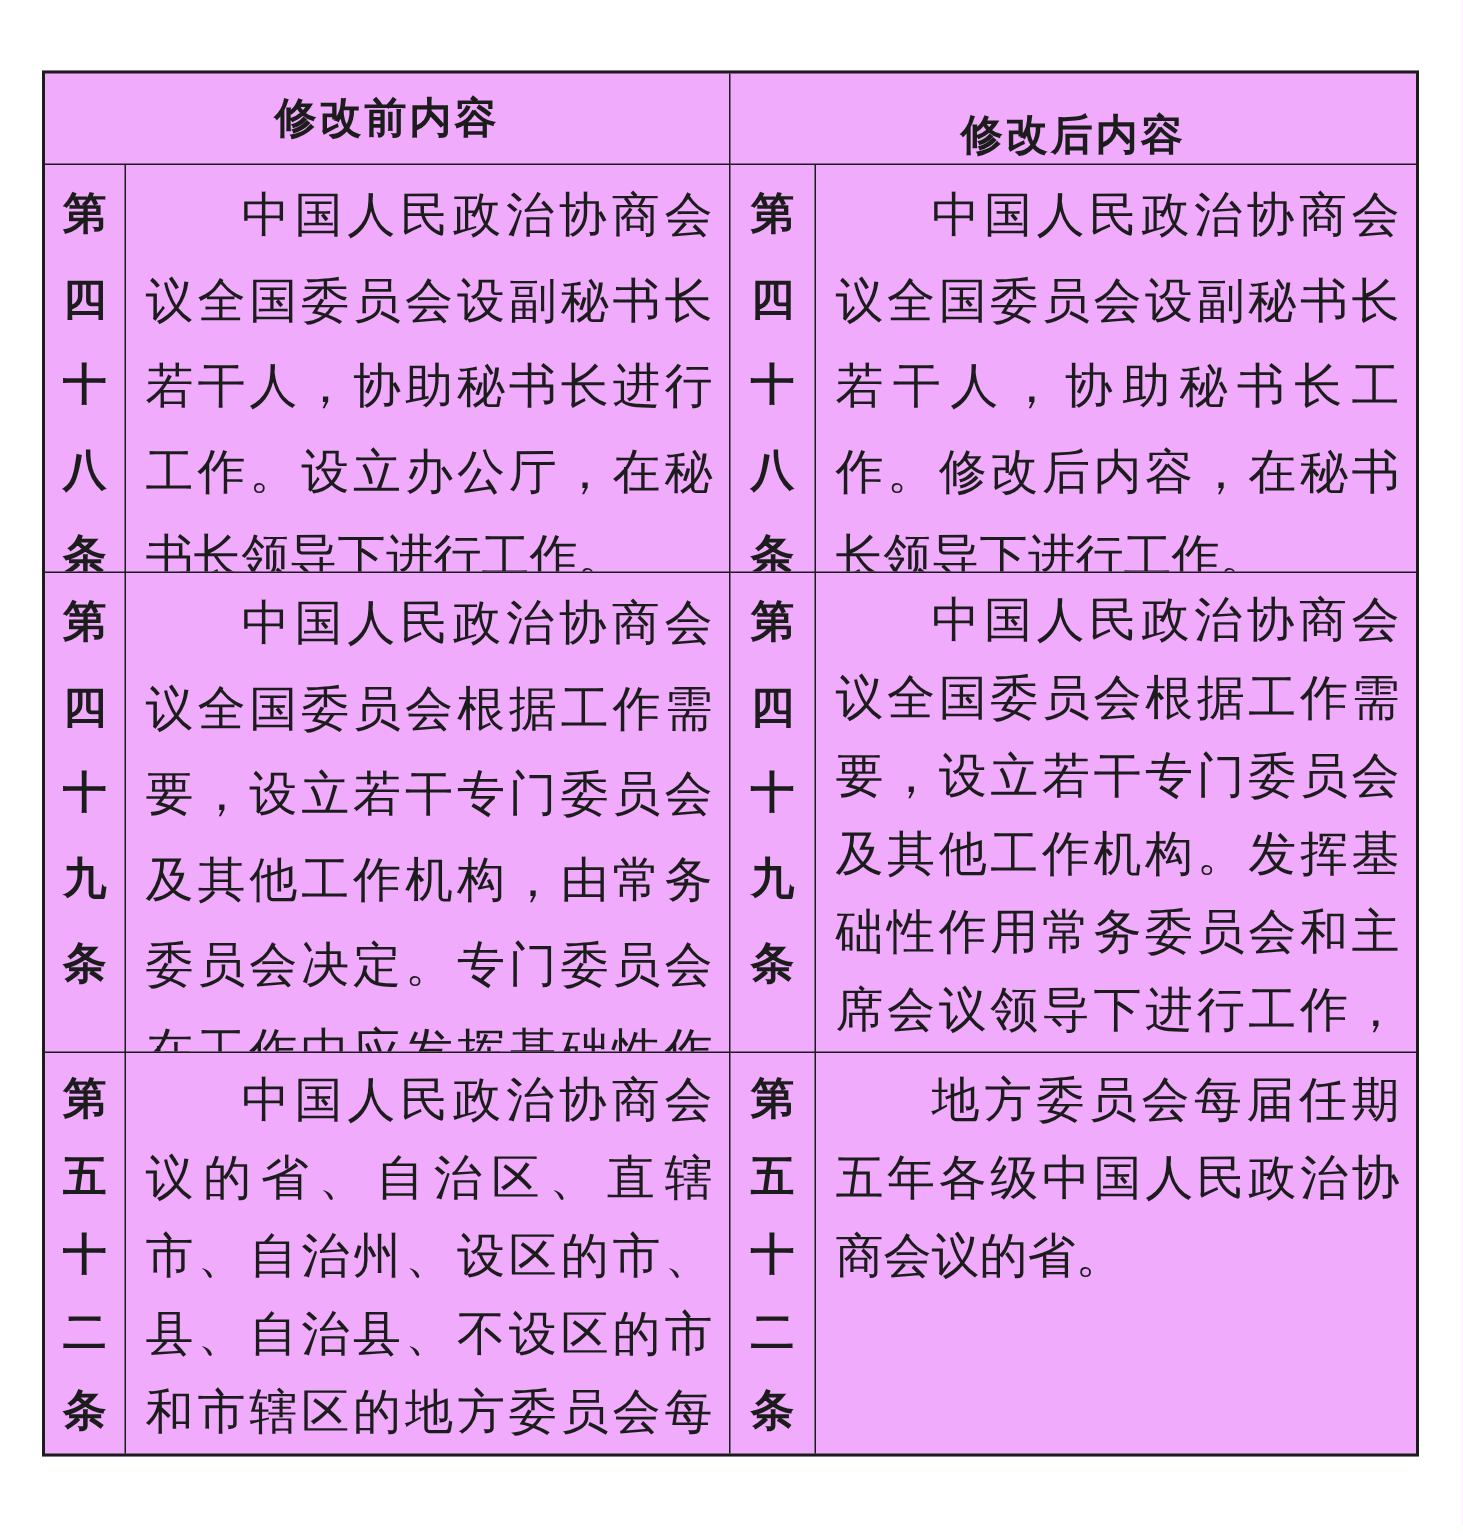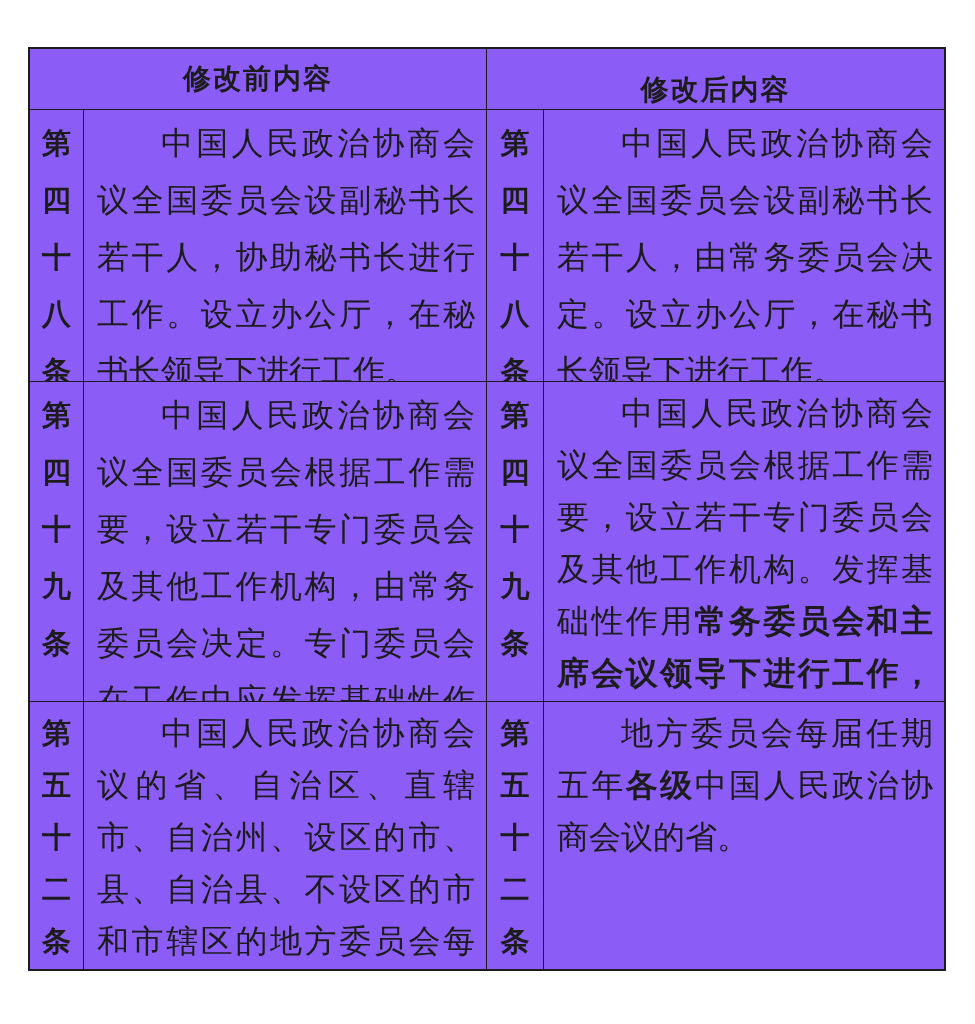--- a/index.html
+++ b/index.html
@@ -16,21 +16,21 @@
   .cmp-table {
     position: absolute;
     left: 28px;
     top: 47px;
     width: 918px;
     height: 924px;
     border: 2px solid #1c1c1c;
     display: grid;
     grid-template-columns: 54px 403px 57px 1fr;
     grid-template-rows: 61px 272px 320px 1fr;
-    background: #8b5cf6;
+    background: #f0abfc;
   }
   .cell {
     border-right: 1.5px solid #1c1c1c;
     border-bottom: 1.5px solid #1c1c1c;
     overflow: hidden;
   }
   .cell.last-col { border-right: none; }
   .cell.last-row { border-bottom: none; }
   .head {
     grid-row: 1;
@@ -56,21 +56,21 @@
     font-size: 32px;
     line-height: 57px;
     padding: 5px 11px 0 13px;
     text-align: justify;
   }
   .content p { text-indent: 2em; text-align: justify; }
   .lh52 { line-height: 52px; }
   .article.lh52 { line-height: 52px; }
   .em {
     font-family: "Liberation Sans", "DejaVu Sans", sans-serif;
-    font-weight: bold;
+    font-weight: normal;
   }
 </style>
 </head>
 <body>
 
 <div class="page">
   <div class="cmp-table">
 
     <div class="cell head head-before">
       <span>修改前内容</span>
@@ -86,21 +86,21 @@
 条</div>
     <div class="cell content">
       <p><span>中国人民政治协商会议全国委员会设副秘书长若干人，协助秘书长进行工作。设立办公厅，在秘书长领导下进行工作。</span></p>
     </div>
     <div class="cell article">第
 四
 十
 八
 条</div>
     <div class="cell content last-col">
-      <p><span>中国人民政治协商会议全国委员会设副秘书长若干人，由常务委员会决定。设立办公厅，在秘书长领导下进行工作。</span></p>
+      <p><span>中国人民政治协商会议全国委员会设副秘书长若干人，协助秘书长工作。修改后内容，在秘书长领导下进行工作。</span></p>
     </div>
 
     <div class="cell article">第
 四
 十
 九
 条</div>
     <div class="cell content">
       <p><span>中国人民政治协商会议全国委员会根据工作需要，设立若干专门委员会及其他工作机构，由常务委员会决定。专门委员会在工作中应发挥基础性作用。</span></p>
     </div>

